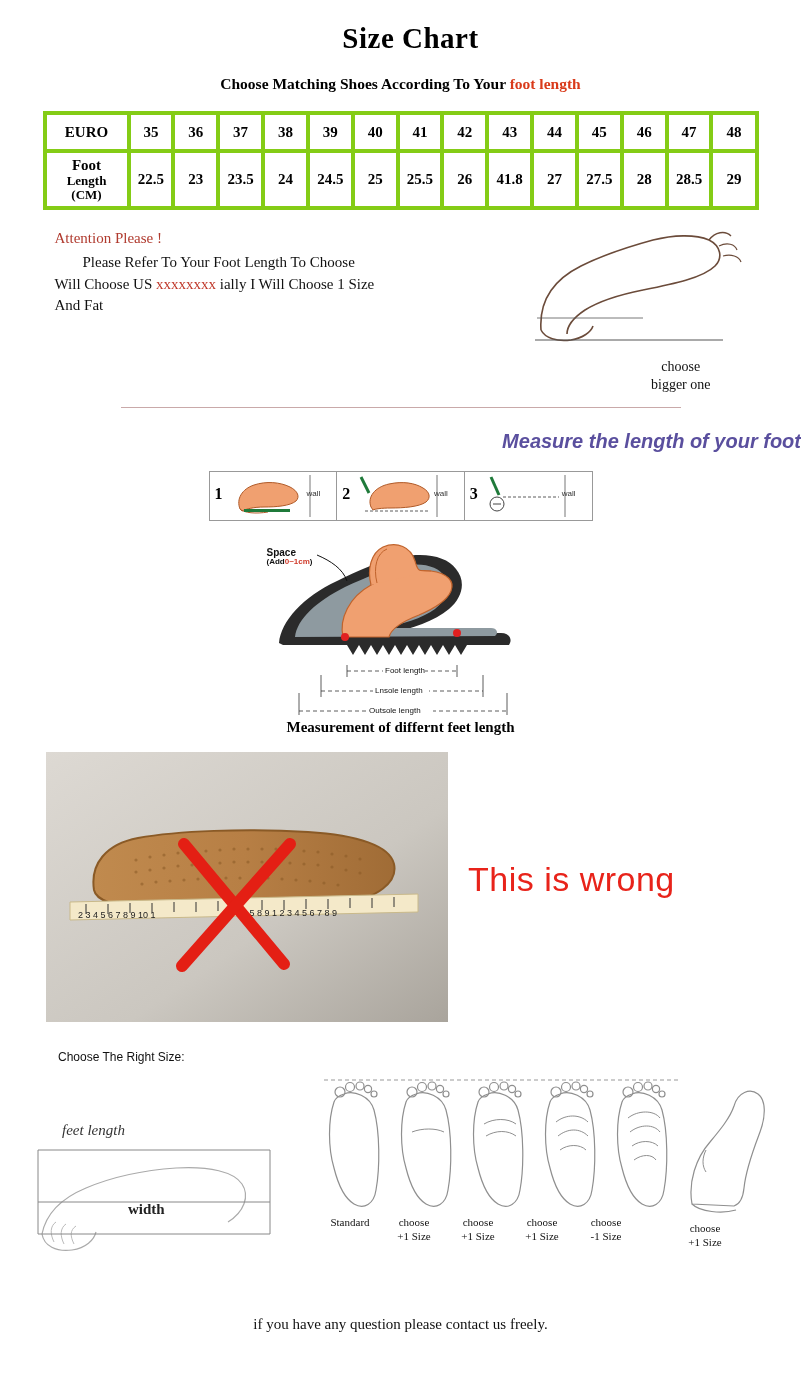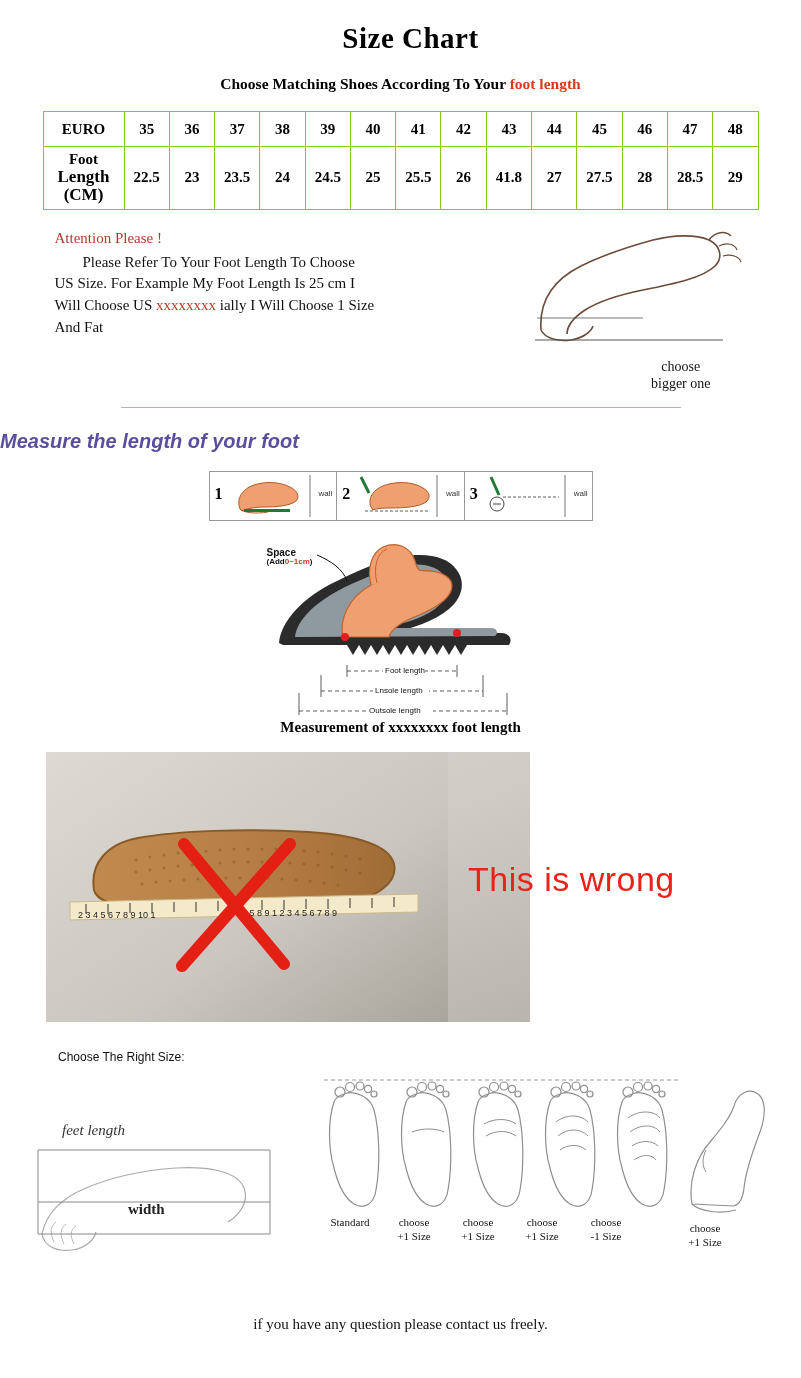--- a/index.html
+++ b/index.html
@@ -41,40 +41,40 @@
   .table-wrap {
     margin: 18px auto 0 auto;
     width: 716px;
   }
   table.size-table {
     border-collapse: collapse;
     width: 100%;
     table-layout: fixed;
   }
   table.size-table td {
-    border: 1px solid #84cc16;
+    border: 4px solid #84cc16;
     text-align: center;
     font-family: "Liberation Serif", serif;
     font-weight: bold;
     font-size: 15px;
     padding: 4px 0;
     height: 26px;
   }
   table.size-table tr.row-foot td {
     height: 44px;
     font-size: 15px;
   }
   td.head-cell {
     width: 80px;
     font-size: 15px;
     line-height: 1.1;
   }
   td.head-cell small {
     display: block;
-    font-size: 17px;
+    font-size: 13px;
     font-weight: bold;
   }
 
   
   .attention-block {
     position: relative;
     width: 716px;
     margin: 8px auto 0 auto;
     min-height: 185px;
   }
@@ -120,21 +120,21 @@
   }
   .hr-line {
     width: 560px;
     margin: 4px auto 0 auto;
     border: none;
     border-top: 1px solid #c9a9a9;
   }
 
   
   .measure-title {
-    text-align: left;
+    text-align: right;
     font-family: "Liberation Sans", sans-serif;
     font-style: italic;
     font-weight: bold;
     font-size: 20px;
     color: #5a4f9e;
     margin-top: 22px;
   }
   .steps-row {
     width: 384px;
     margin: 18px auto 0 auto;
@@ -151,21 +151,21 @@
   .step-num {
     position: absolute;
     left: 5px;
     top: 13px;
     font-family: "Liberation Serif", serif;
     font-weight: bold;
     font-size: 16px;
   }
   .step-wall {
     position: absolute;
-    right: 4px;
+    right: 16px;
     top: 17px;
     font-family: "Liberation Sans", sans-serif;
     font-size: 8px;
     color: #333;
   }
   .diagram-wrap {
     width: 300px;
     margin: 4px auto 0 auto;
     position: relative;
     height: 190px;
@@ -202,21 +202,21 @@
   .photo-section {
     position: relative;
     width: 801px;
     height: 280px;
     margin-top: 16px;
   }
   .photo {
     position: absolute;
     left: 46px;
     top: 0;
-    width: 484px;
+    width: 402px;
     height: 270px;
     background: linear-gradient(160deg, #d9d7d2 0%, #cfccc6 45%, #b9b5ae 100%);
     overflow: hidden;
   }
   .wrong-text {
     position: absolute;
     left: 468px;
     top: 108px;
     font-family: "Liberation Sans", sans-serif;
     font-size: 34px;
@@ -333,21 +333,20 @@
       <td>29</td>
     </tr>
   </tbody>
     </table>
 </div>
 
 <div class="attention-block">
   <div class="attention-text">
     <p class="att-head">Attention Please !</p>
     <p class="indent">Please Refer To Your Foot Length To Choose</p>
-    <p>US Size. For Example My Foot Length Is 25 cm I</p>
     <p>
       <span>Will Choose US </span><span class="red">xxxxxxxx</span><span> ially I Will Choose 1 Size</span>
     </p>
     <p>And Fat</p>
   </div>
 
   <svg class="foot-sketch" viewBox="0 0 230 130">
     <path d="M18 108 C 16 80, 30 58, 58 44 C 82 32, 108 24, 130 18 C 150 13, 172 12, 186 18 C 198 24, 200 36, 192 44 C 180 56, 150 62, 120 68" fill="none" stroke="#6b4b3a" stroke-width="1.6"></path>
     <path d="M120 68 C 100 72, 78 78, 62 88 C 50 96, 44 104, 44 112" fill="none" stroke="#6b4b3a" stroke-width="1.6"></path>
     <path d="M18 108 C 22 116, 34 120, 48 118 C 60 116, 68 110, 70 104" fill="none" stroke="#6b4b3a" stroke-width="1.6"></path>
@@ -440,21 +439,21 @@
     <text class="dimlabel" x="134" y="148">Foot length</text>
     <rect x="122" y="160" width="56" height="10" fill="#fff"></rect>
     <text class="dimlabel" x="124" y="168">Lnsole length</text>
     <rect x="116" y="180" width="66" height="10" fill="#fff"></rect>
     <text class="dimlabel" x="118" y="188">Outsole length</text>
 
     <path d="M66 30 C 80 36, 92 44, 96 56" fill="none" stroke="#111" stroke-width="1"></path>
   </svg>
 </div>
 
-<div class="measure-caption">Measurement of xxxxxxxx foot length</div>
+<div class="measure-caption">Measurement of differnt feet length</div>
 
 <div class="photo-section">
   <div class="photo">
     <svg width="402" height="270" viewBox="0 0 402 270">
       <defs>
         <linearGradient id="bg" x1="0" y1="0" x2="1" y2="1">
           <stop offset="0%" stop-color="#ddd9d3"></stop>
           <stop offset="60%" stop-color="#cbc7c0"></stop>
           <stop offset="100%" stop-color="#a9a49c"></stop>
         </linearGradient>

